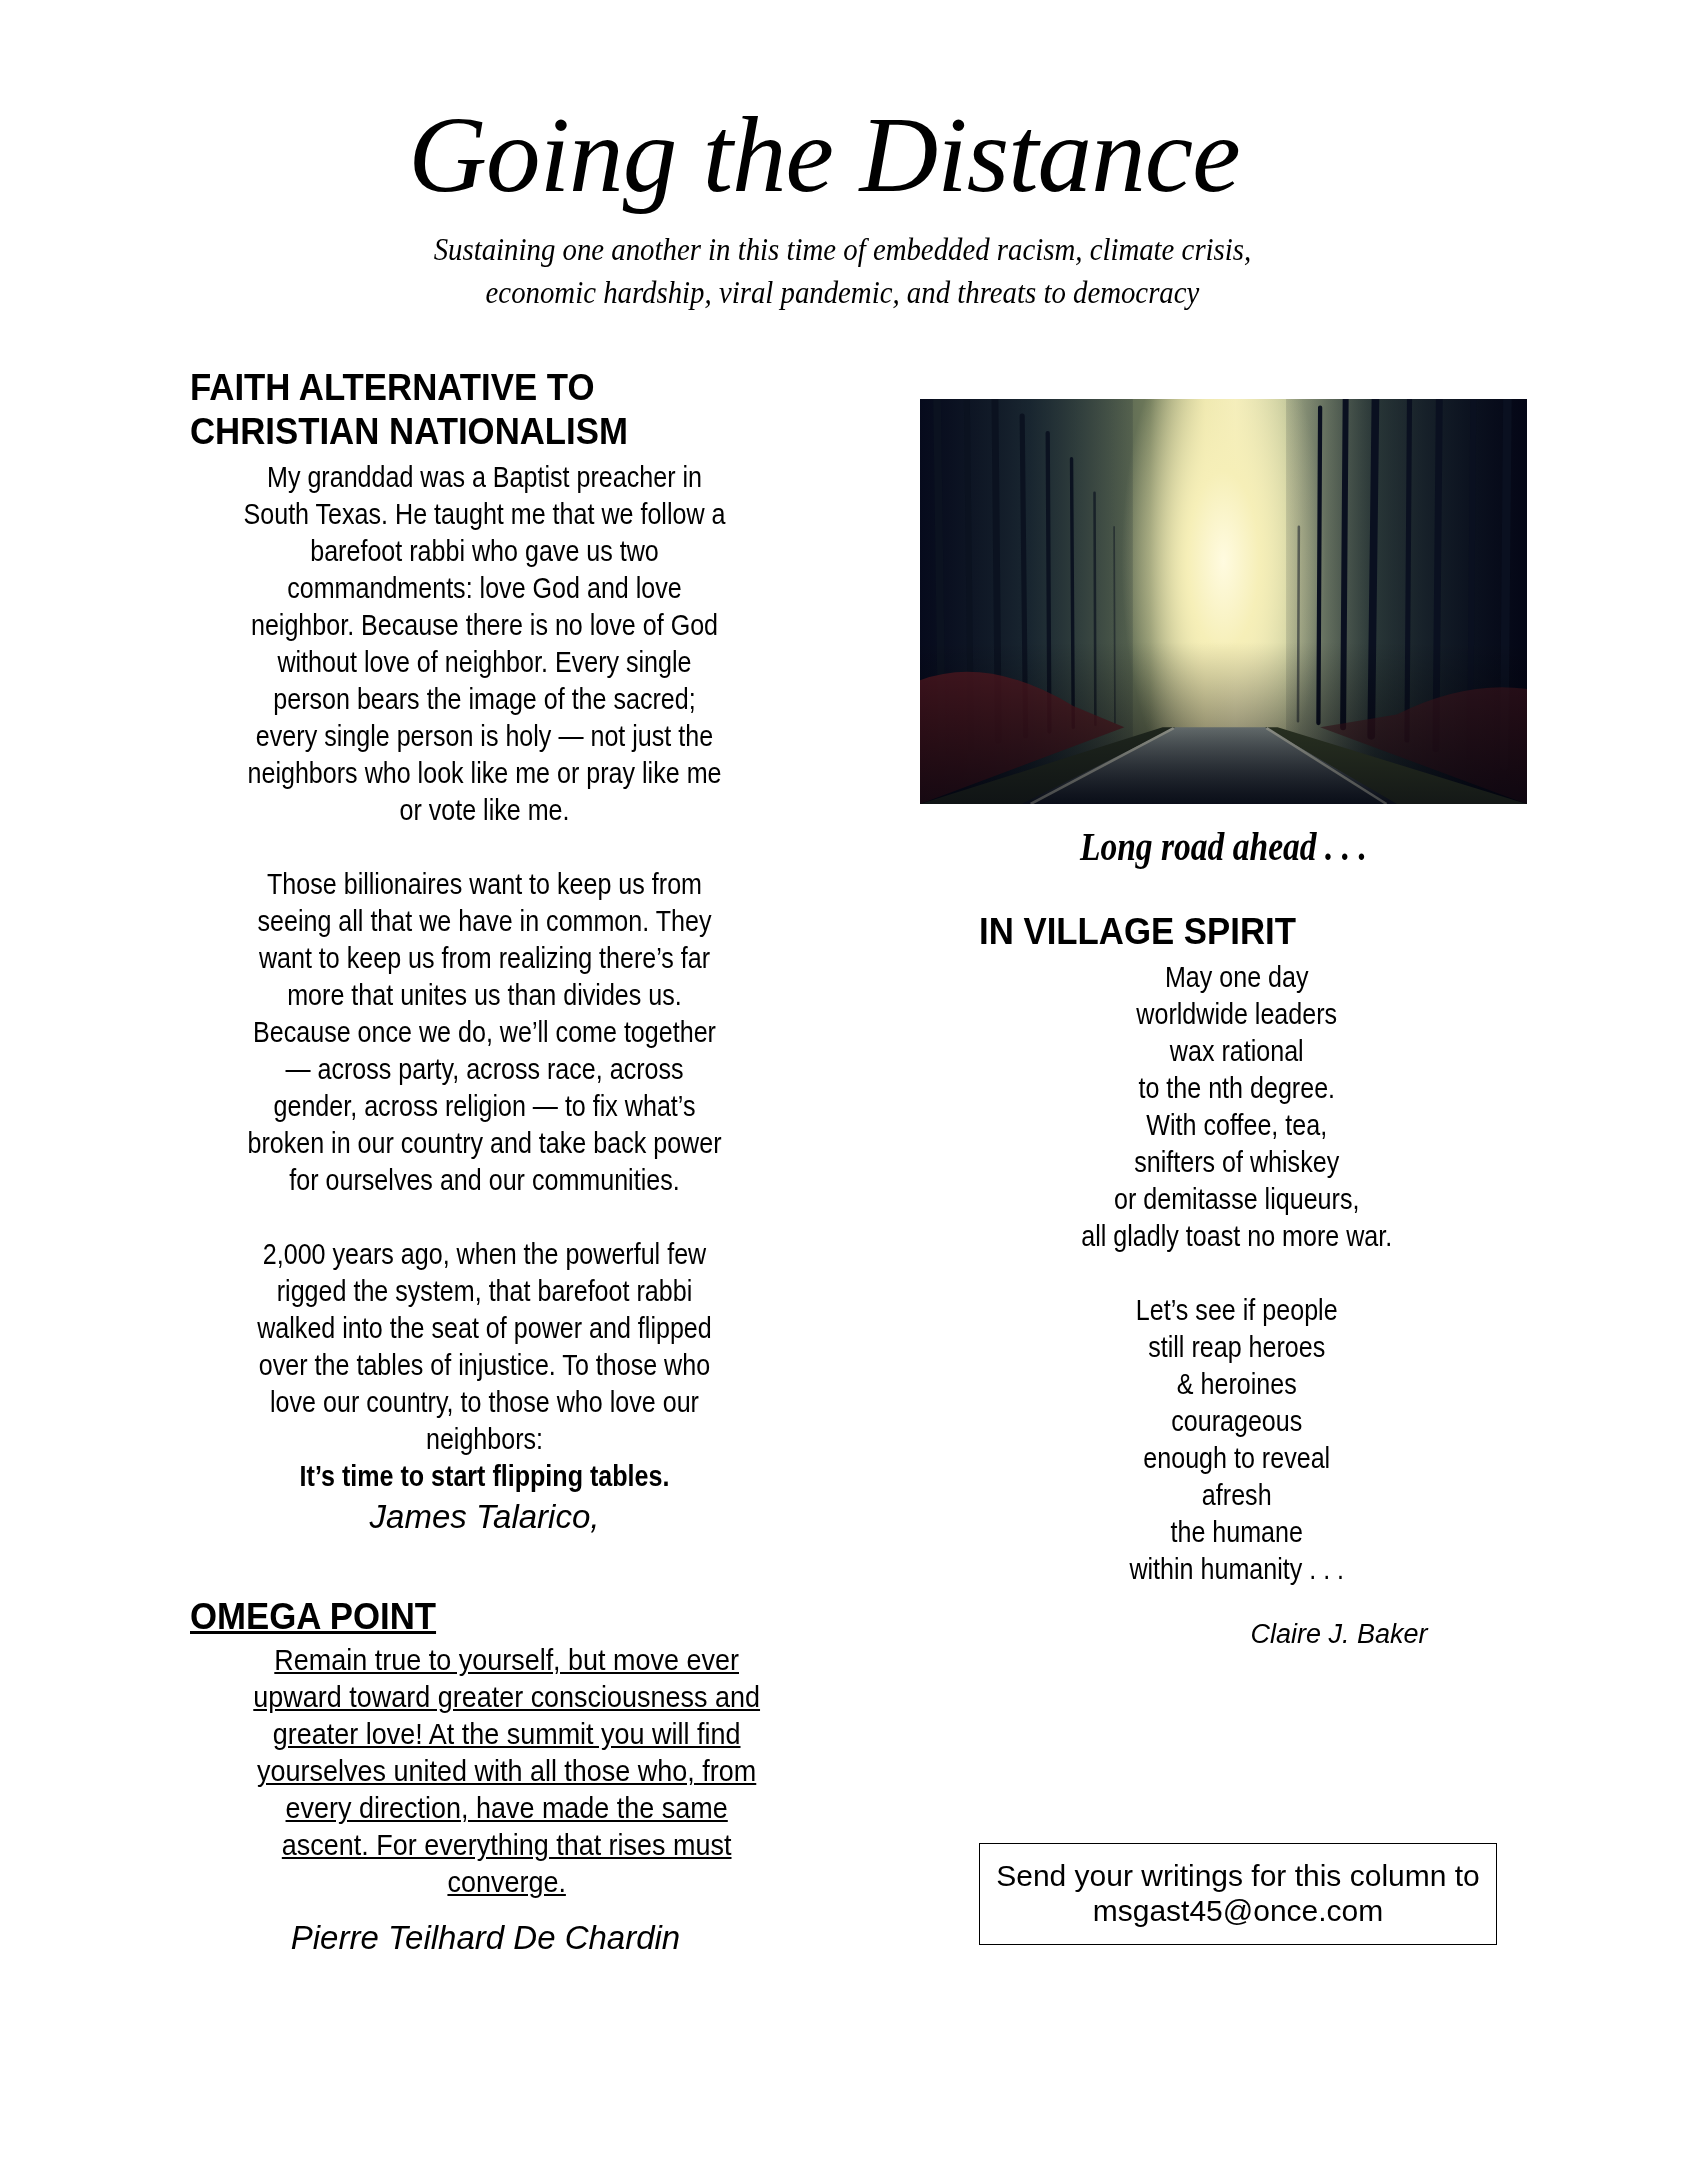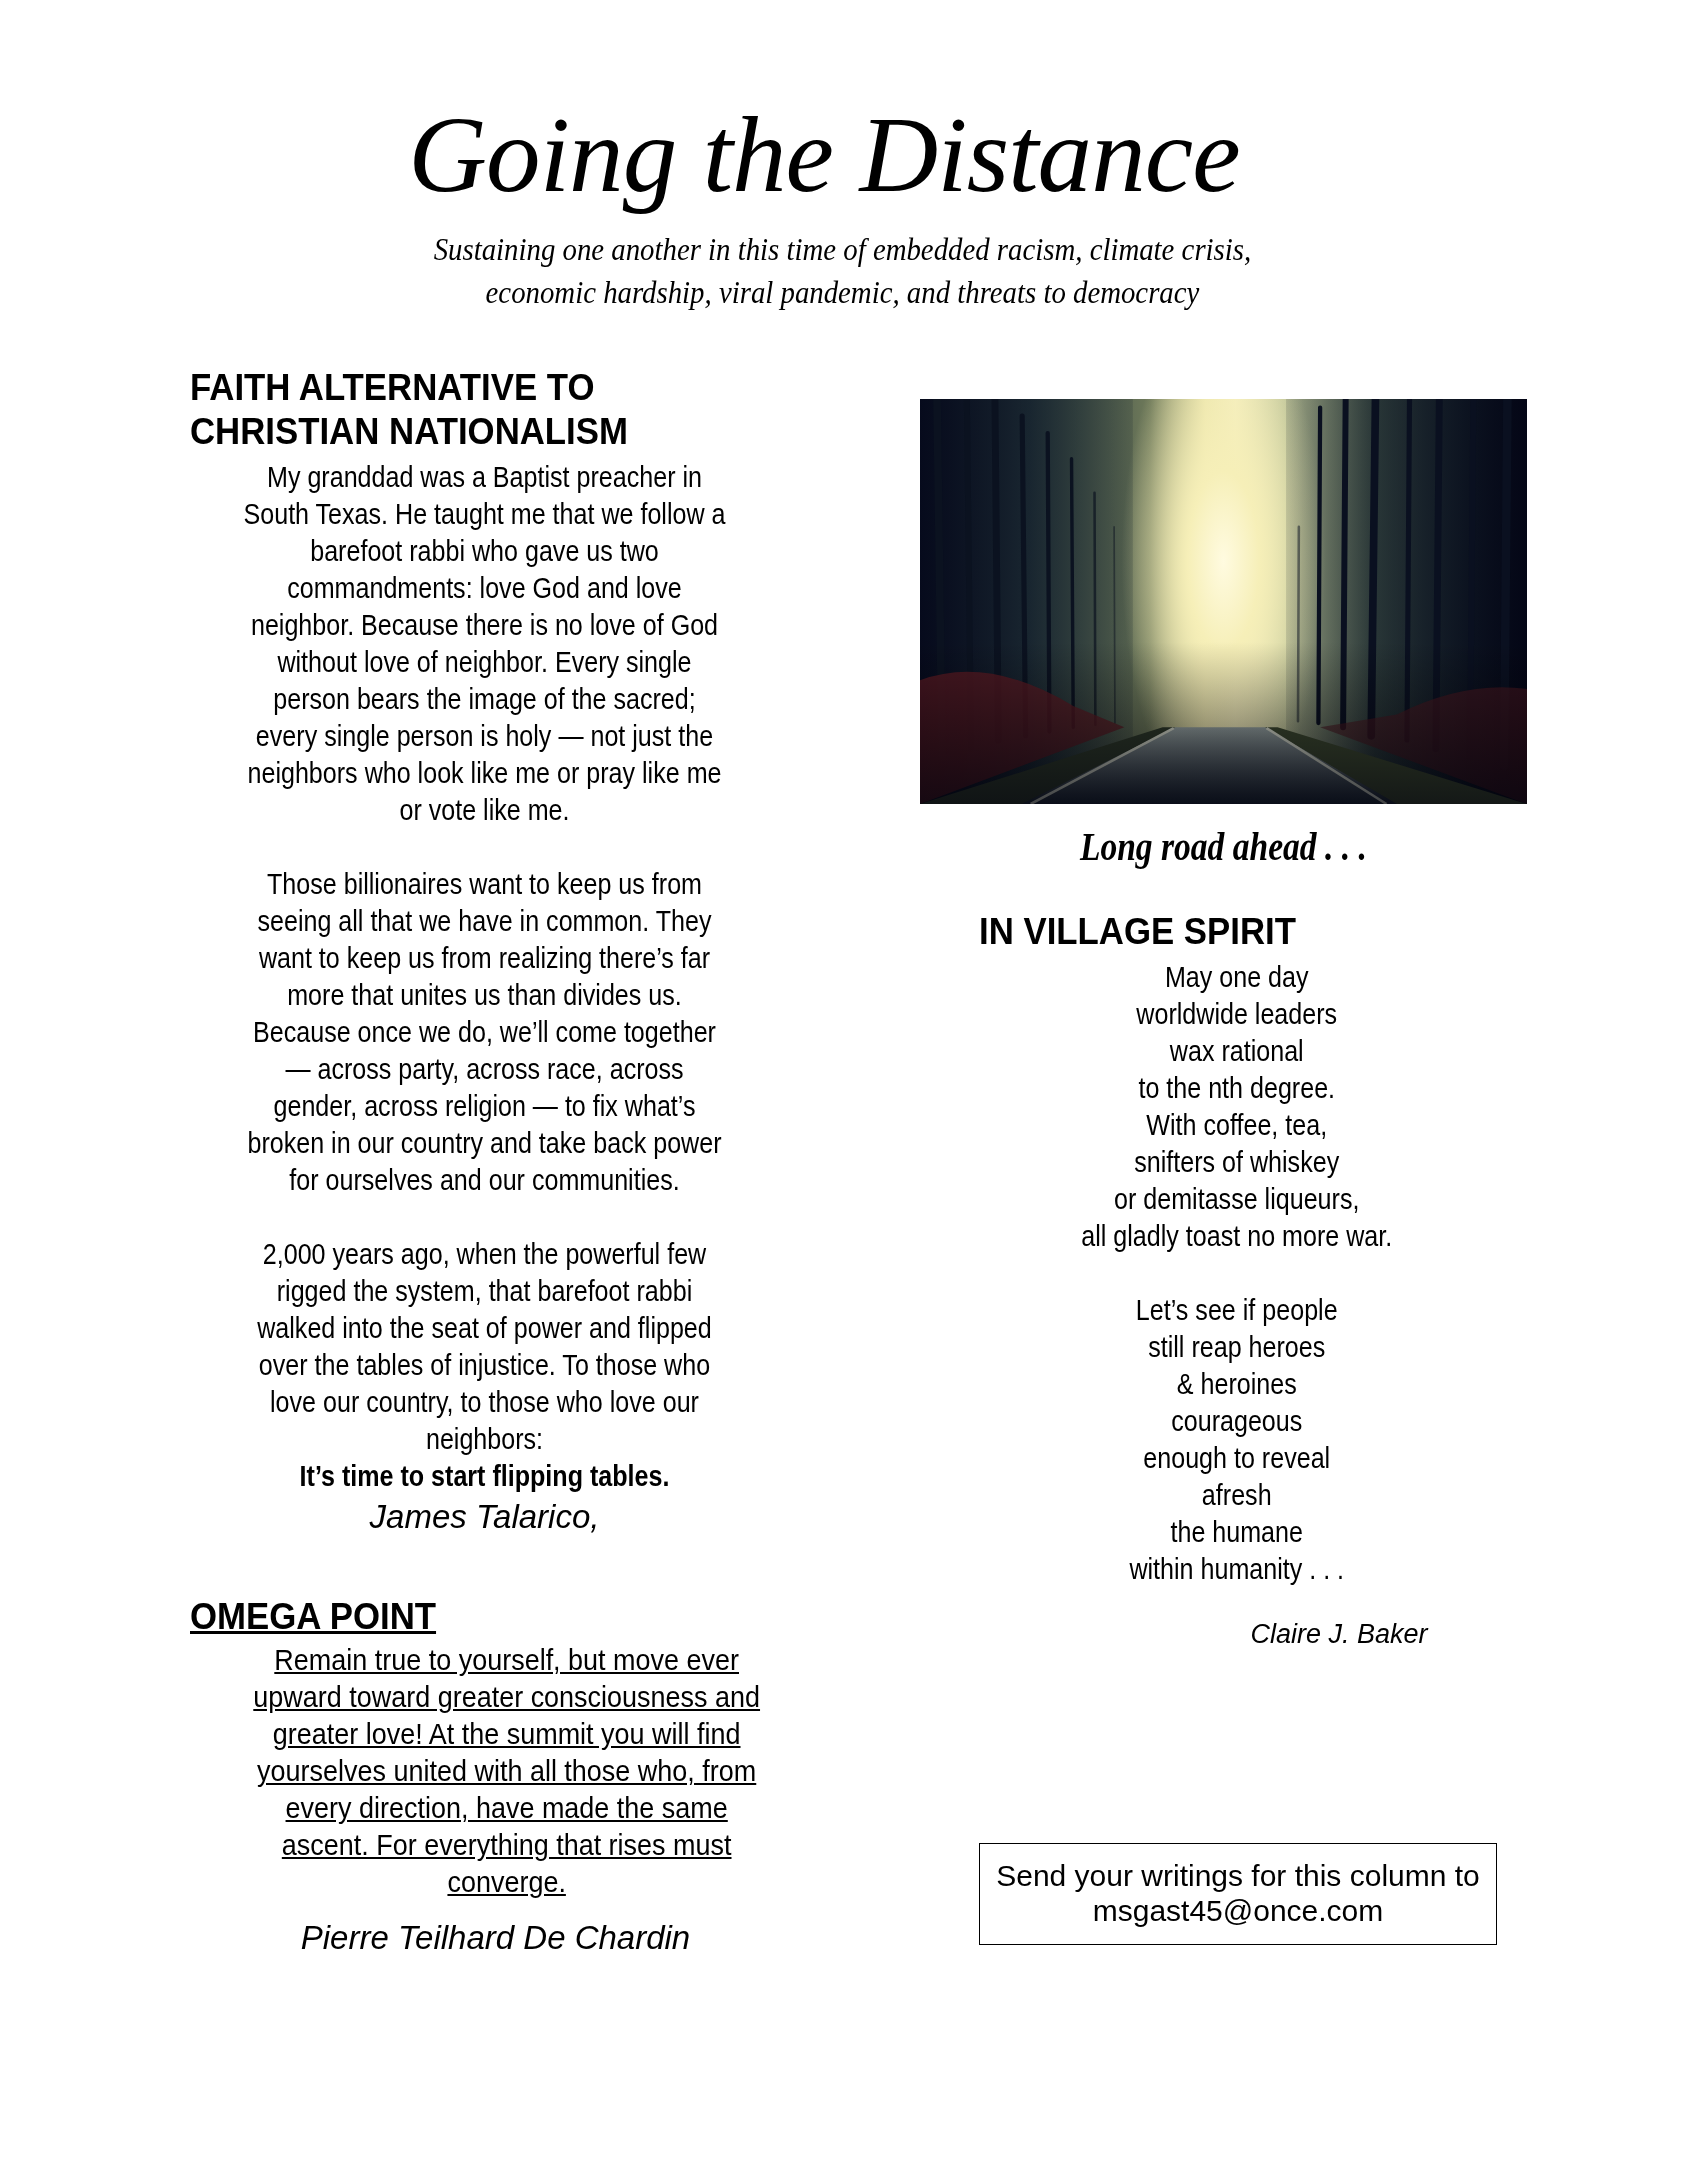--- a/index.html
+++ b/index.html
@@ -110,21 +110,21 @@
   <div class="lines" style="margin-top:3.4px;">
     <div>Remain true to yourself, but move ever</div>
     <div>upward toward greater consciousness and</div>
     <div>greater love! At the summit you will find</div>
     <div>yourselves united with all those who, from</div>
     <div>every direction, have made the same</div>
     <div>ascent. For everything that rises must</div>
     <div>converge.</div>
   </div>
 </div>
-<div class="attr sans" style="position:absolute; left:168px; width:655px; top:1920px;">Pierre Teilhard De Chardin</div>
+<div class="attr sans" style="position:absolute; left:158px; width:655px; top:1920px;">Pierre Teilhard De Chardin</div>
 
 <div id="photo">
   <svg viewBox="0 0 713 475" preserveAspectRatio="none">
     <defs>
       <linearGradient id="fogL" x1="0" y1="0" x2="1" y2="0">
         <stop offset="0" stop-color="#060a1c" stop-opacity="0.95"></stop>
         <stop offset="1" stop-color="#1c2a30" stop-opacity="0.2"></stop>
       </linearGradient>
       <linearGradient id="fogR" x1="1" y1="0" x2="0" y2="0">
         <stop offset="0" stop-color="#040616" stop-opacity="0.95"></stop>

